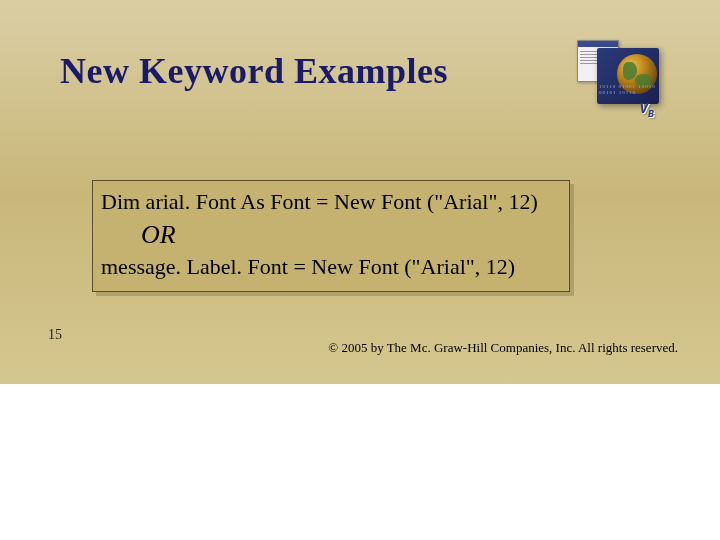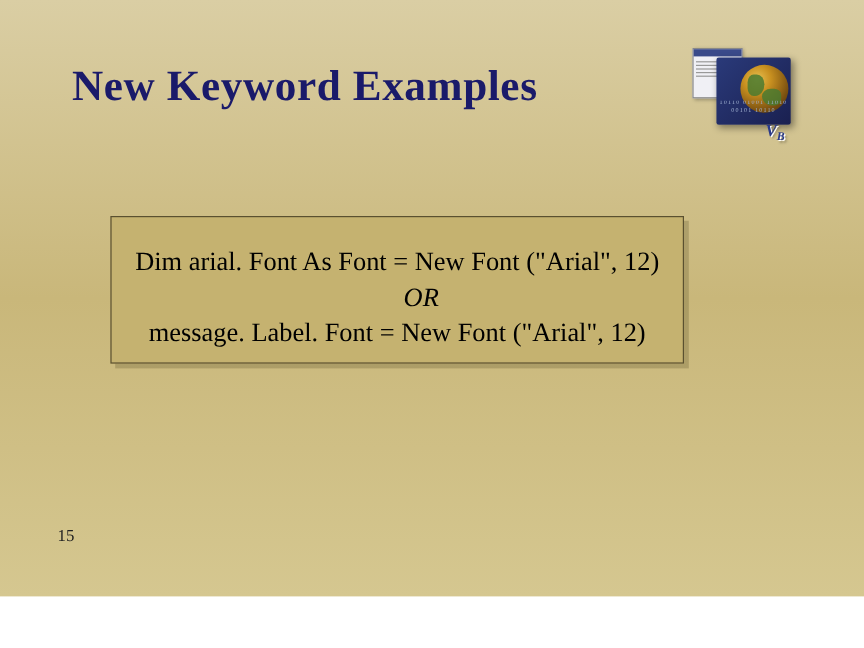--- a/index.html
+++ b/index.html
@@ -4,25 +4,24 @@
 <style>
   html, body {
     margin: 0;
     padding: 0;
     width: 720px;
     height: 540px;
     overflow: hidden;
   }
   .slide {
     width: 720px;
-    height: 497px;
+    height: 384px;
     background: linear-gradient(180deg, #dacea4 0%, #c9b77a 50%, #d5c790 100%);
     position: relative;
     font-family: "Times New Roman", Times, serif;
-    text-align: center;
   }
   .title {
     position: absolute;
     top: 50px;
     left: 60px;
     font-size: 36px;
     font-weight: bold;
     color: #1a1a6a;
     letter-spacing: 0.5px;
   }
@@ -106,53 +105,53 @@
     color: #a0b0d0;
     letter-spacing: 1px;
     line-height: 6px;
     overflow: hidden;
     height: 18px;
   }
   .cg-vb {
     position: absolute;
     bottom: -4px;
     right: 8px;
-    font-family: Liberation Serif, serif;
+    font-family: Liberation Mono, monospace;
     font-size: 14px;
     font-style: italic;
     font-weight: bold;
     color: #2a3a8a;
     text-shadow: 1px 1px 0 #fff, 2px 2px 2px rgba(0,0,0,0.3);
   }
   .cg-vb sub {
     font-size: 10px;
     vertical-align: sub;
   }
   .code-box {
     position: absolute;
     top: 180px;
     left: 92px;
     width: 478px;
     background: #c5b270;
     border: 1px solid #5a5030;
-    padding: 22px 8px 10px 8px;
+    padding: 6px 8px 10px 8px;
     box-sizing: border-box;
     box-shadow: 4px 4px 0 rgba(80,70,30,0.25);
   }
   .code-line {
     font-family: "Times New Roman", Times, serif;
     font-size: 22px;
     color: #000;
     line-height: 1.35;
     white-space: nowrap;
   }
   .code-or {
     font-style: italic;
     padding-left: 40px;
-    font-size: 22px;
+    font-size: 26px;
     line-height: 1.35;
   }
   .page-number {
     position: absolute;
     bottom: 41px;
     left: 48px;
     font-size: 14px;
     color: #222;
   }
   .copyright {
@@ -189,14 +188,15 @@
     <div class="cg-vb">V<sub>B</sub></div>
   </div>
 
   <div class="code-box">
     <div class="code-line">Dim arial. Font As Font = New Font ("Arial", 12)</div>
     <div class="code-or">OR</div>
     <div class="code-line">message. Label. Font =  New Font ("Arial", 12)</div>
   </div>
 
   <div class="page-number">15</div>
+  <div class="copyright">© 2005 by The Mc. Graw-Hill Companies, Inc. All rights reserved.</div>
 
 </div>
 
 </body></html>

